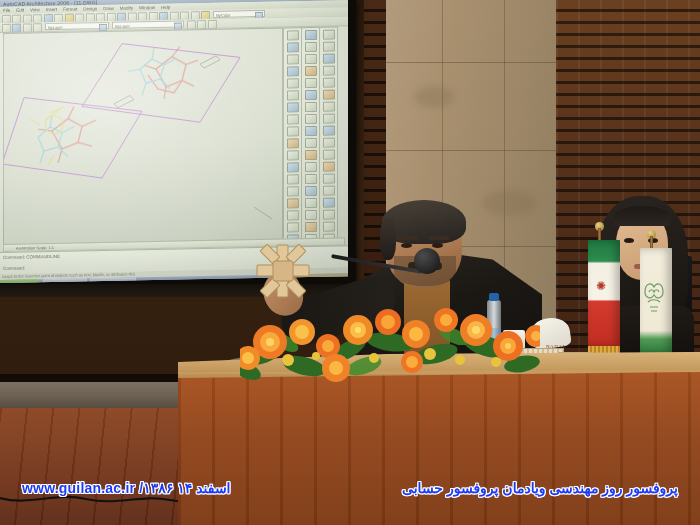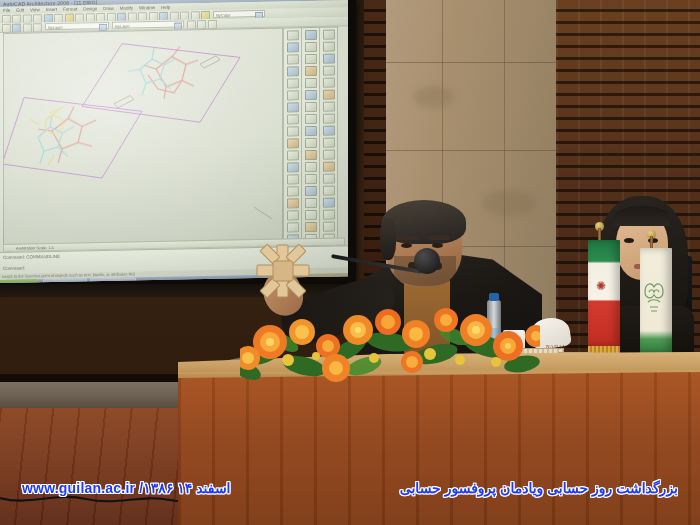--- a/index.html
+++ b/index.html
@@ -566,16 +566,16 @@
         <circle cx="190" cy="52" r="6"></circle>
           <circle cx="220" cy="58" r="5"></circle>
         <circle cx="76" cy="54" r="4"></circle>
           <circle cx="256" cy="60" r="5"></circle>
       </g>
     </g>
   </svg>
 
   <div class="caption">
     <div class="cap-txt cap-left">www.guilan.ac.ir /۱۳۸۶  ۱۴ اسفند</div>
-    <div class="cap-txt cap-right">بزرگداشت  روز حسابی ویادمان پروفسور حسابی</div>
+    <div class="cap-txt cap-right">پروفسور  روز مهندسی ویادمان پروفسور حسابی</div>
   </div>
 
 </div>
 
 </body></html>

